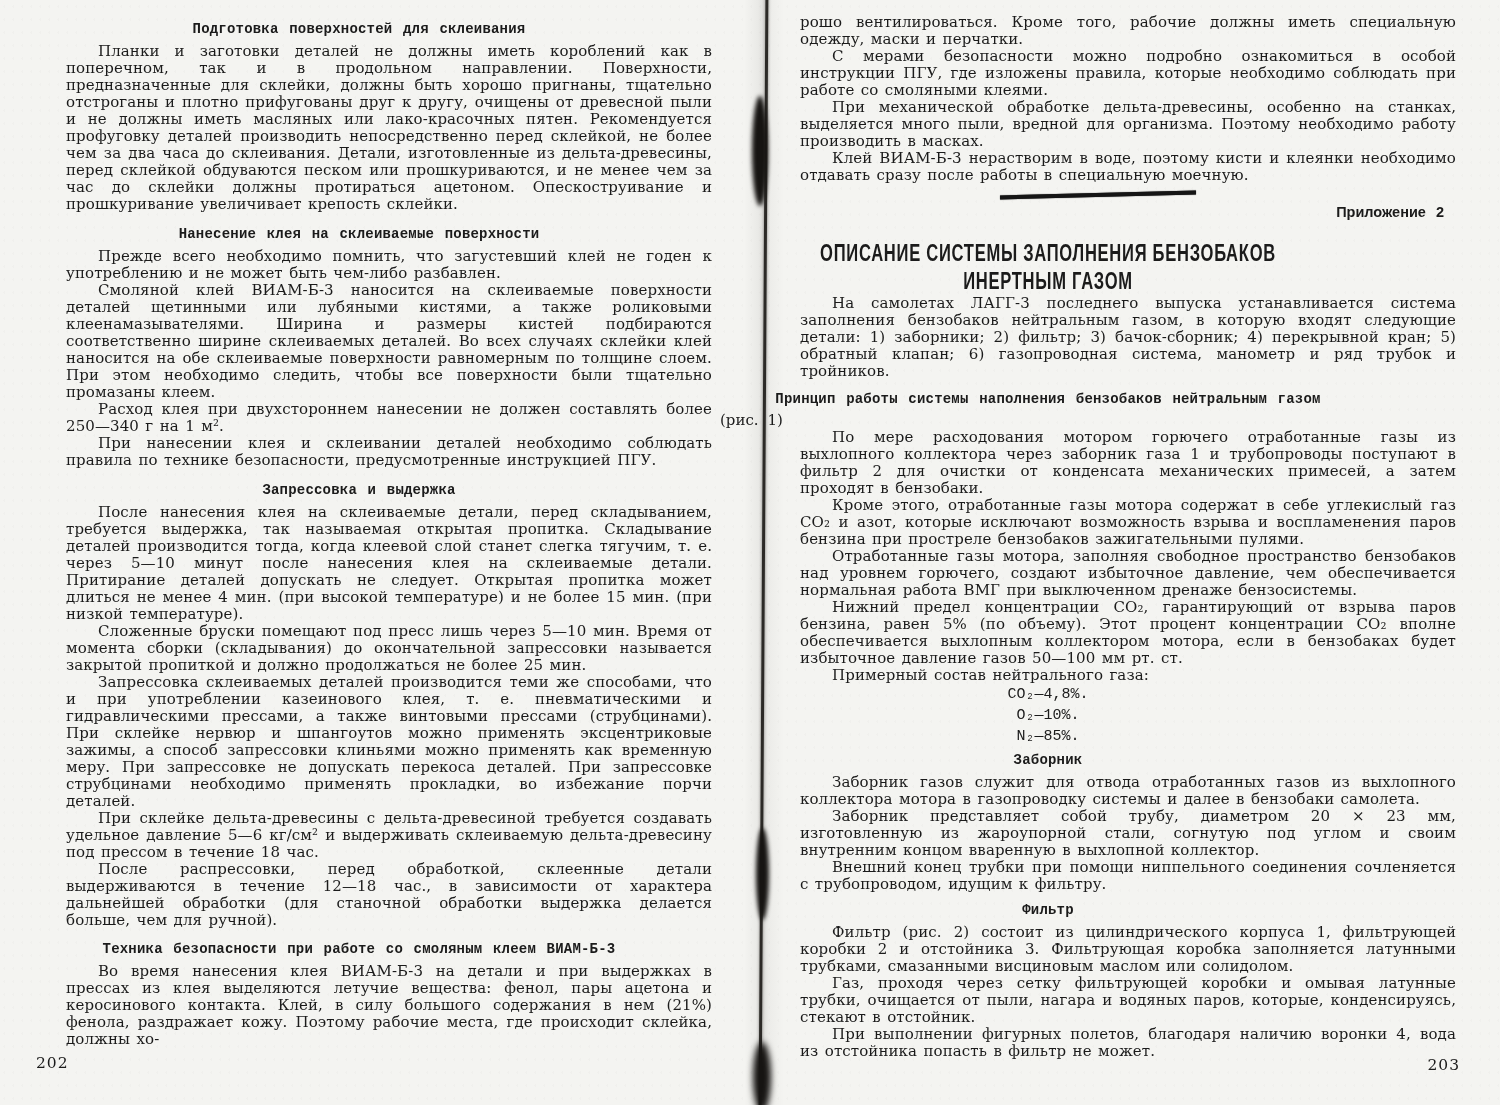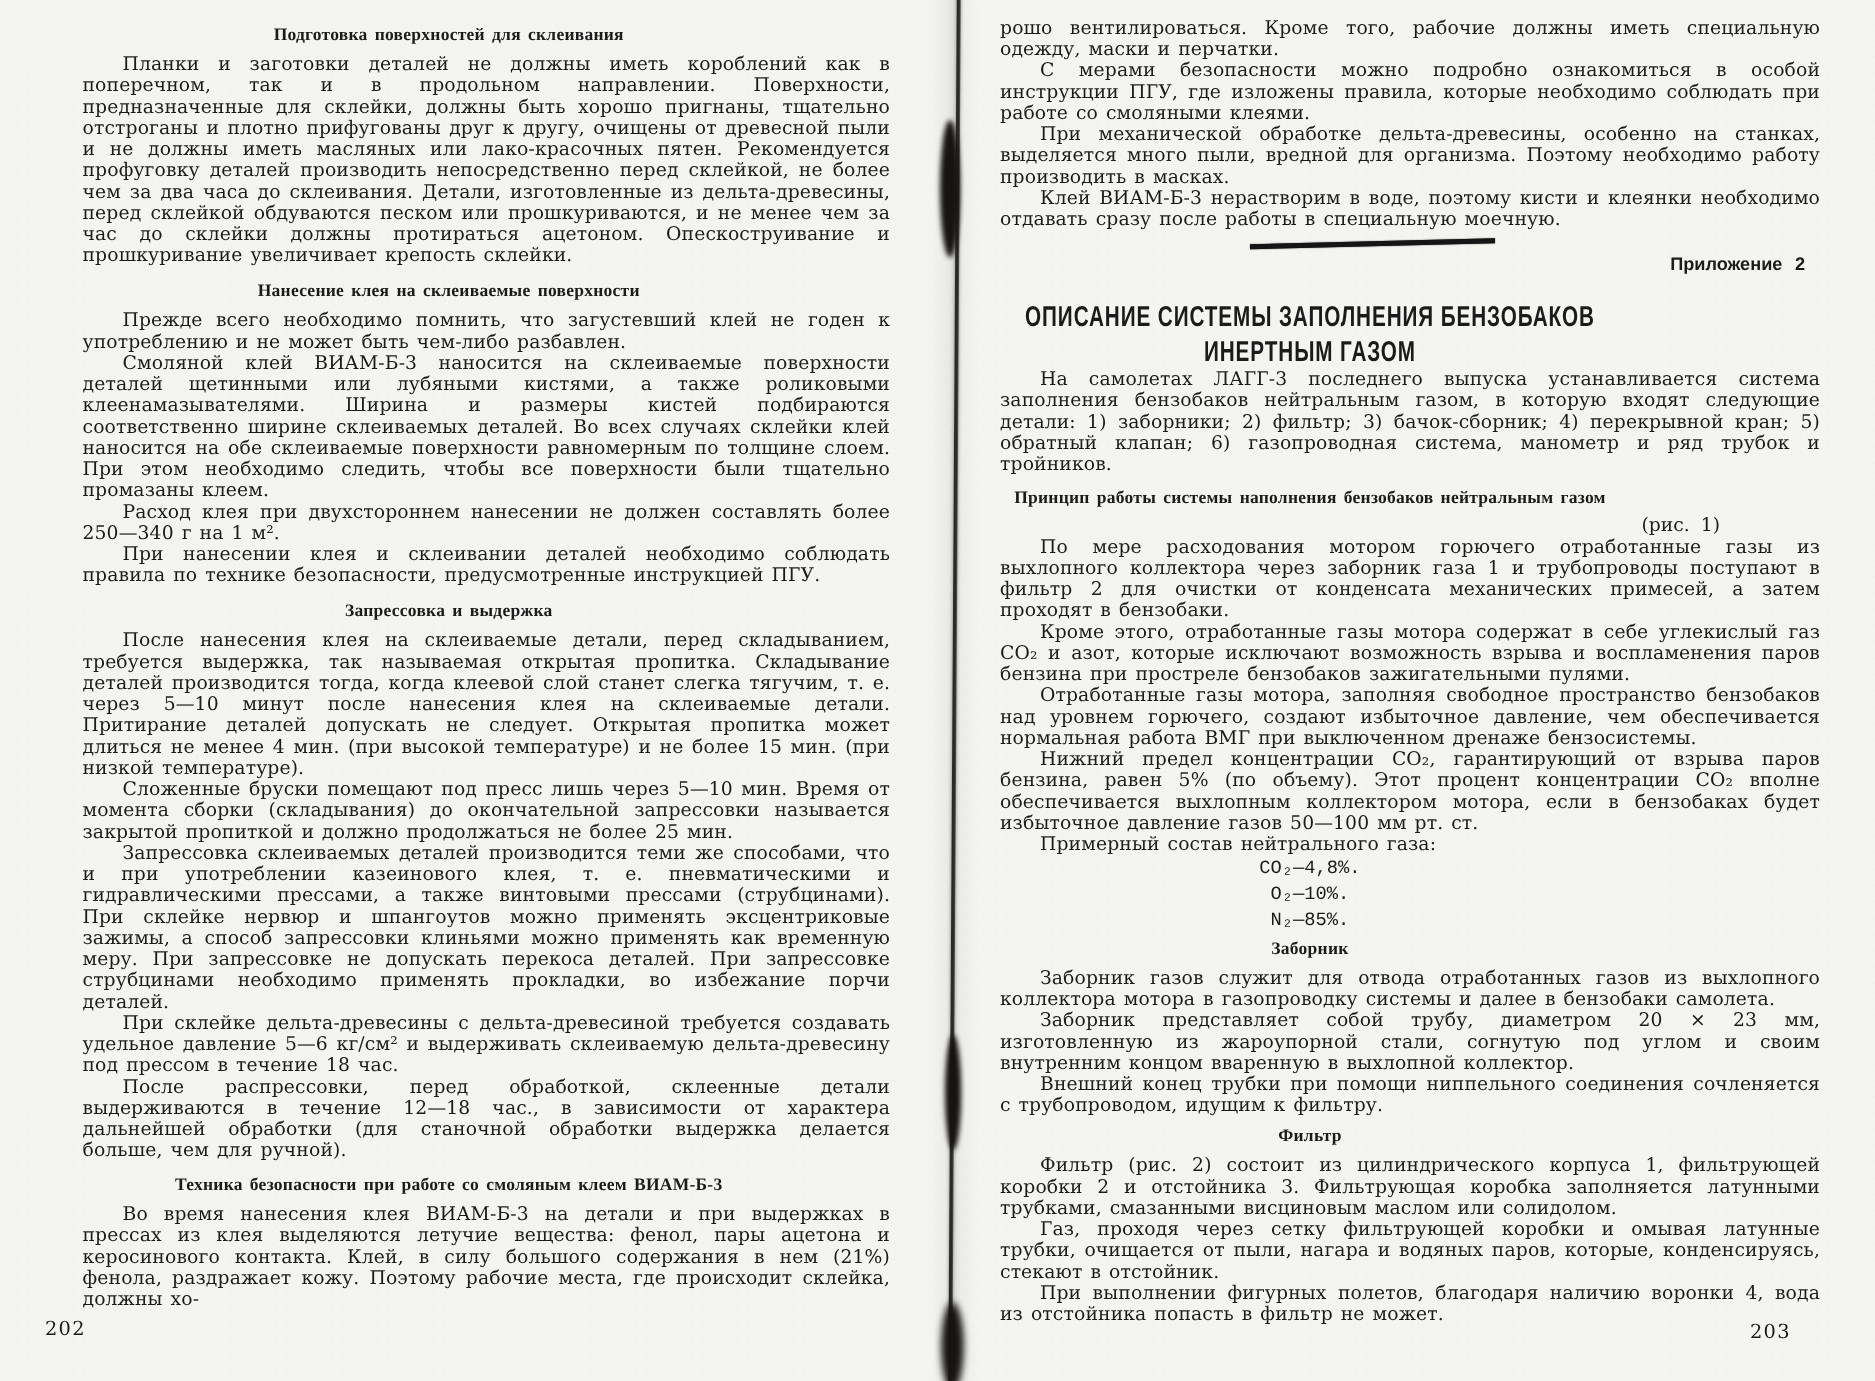--- a/index.html
+++ b/index.html
@@ -20,21 +20,21 @@
     margin:0;
     font-size:15px;line-height:17px;
     text-align:justify;
     text-indent:32px;
     letter-spacing:0.1px;
     word-spacing:1.5px;
   }
   p.cont{text-indent:0;}
   p.lh19{line-height:19px;}
   .h{
-    font-family:Liberation Serif, serif;
+    font-family:Liberation Mono, monospace;
     font-weight:bold;
     font-size:14px;line-height:16px;
     text-align:center;
     letter-spacing:0.2px;
     word-spacing:2px;
     margin:13px 0 0 0;
   }
   .page-left .h{transform:translateX(-30px);}
   .mt11{margin-top:11px;} .mt12{margin-top:12px;} .mt13{margin-top:13px;}
   .mt9{margin-top:9px;} .mt5{margin-top:5px;} .mt7{margin-top:7px;}
@@ -57,37 +57,37 @@
     text-align:center;
     font-family:"Liberation Sans", sans-serif;
     font-weight:bold;
     font-size:23px;line-height:28px;
     letter-spacing:1px;
     transform:translateX(-80px);
   }
   .title .tline{display:block;transform:scaleX(0.72);transform-origin:50% 50%;white-space:nowrap;}
   .centered-shift{transform:translateX(-80px);}
   .figref{
-    text-align:right;font-size:15px;line-height:17px;margin-top:5px;
+    text-align:left;font-size:15px;line-height:17px;margin-top:5px;
     word-spacing:4px;
   }
   .formulas{
     text-align:center;
     font-size:15px;line-height:21px;
     margin-top:0;
     font-family:Liberation Mono, monospace;
   }
   .formulas div{white-space:nowrap;}
   .pagenum{
     position:absolute;
     font-size:15.5px;line-height:18px;
     letter-spacing:1px;
   }
   .pagenum-left{left:36px;top:1054px;}
-  .pagenum-right{left:1400px;top:1056px;width:60px;text-align:left;}
+  .pagenum-right{left:1400px;top:1056px;width:60px;text-align:right;}
   
   .gutter{
     position:absolute;left:744px;top:0;width:40px;height:1105px;
     background:linear-gradient(to right,
       rgba(40,38,35,0) 0%, rgba(40,38,35,0.05) 35%,
       rgba(40,38,35,0.10) 48%, rgba(40,38,35,0.04) 62%, rgba(40,38,35,0) 100%);
   }
   .gutter .line{
     position:absolute;left:18px;top:-6px;width:3px;height:1117px;
     background:#2c2a27;

